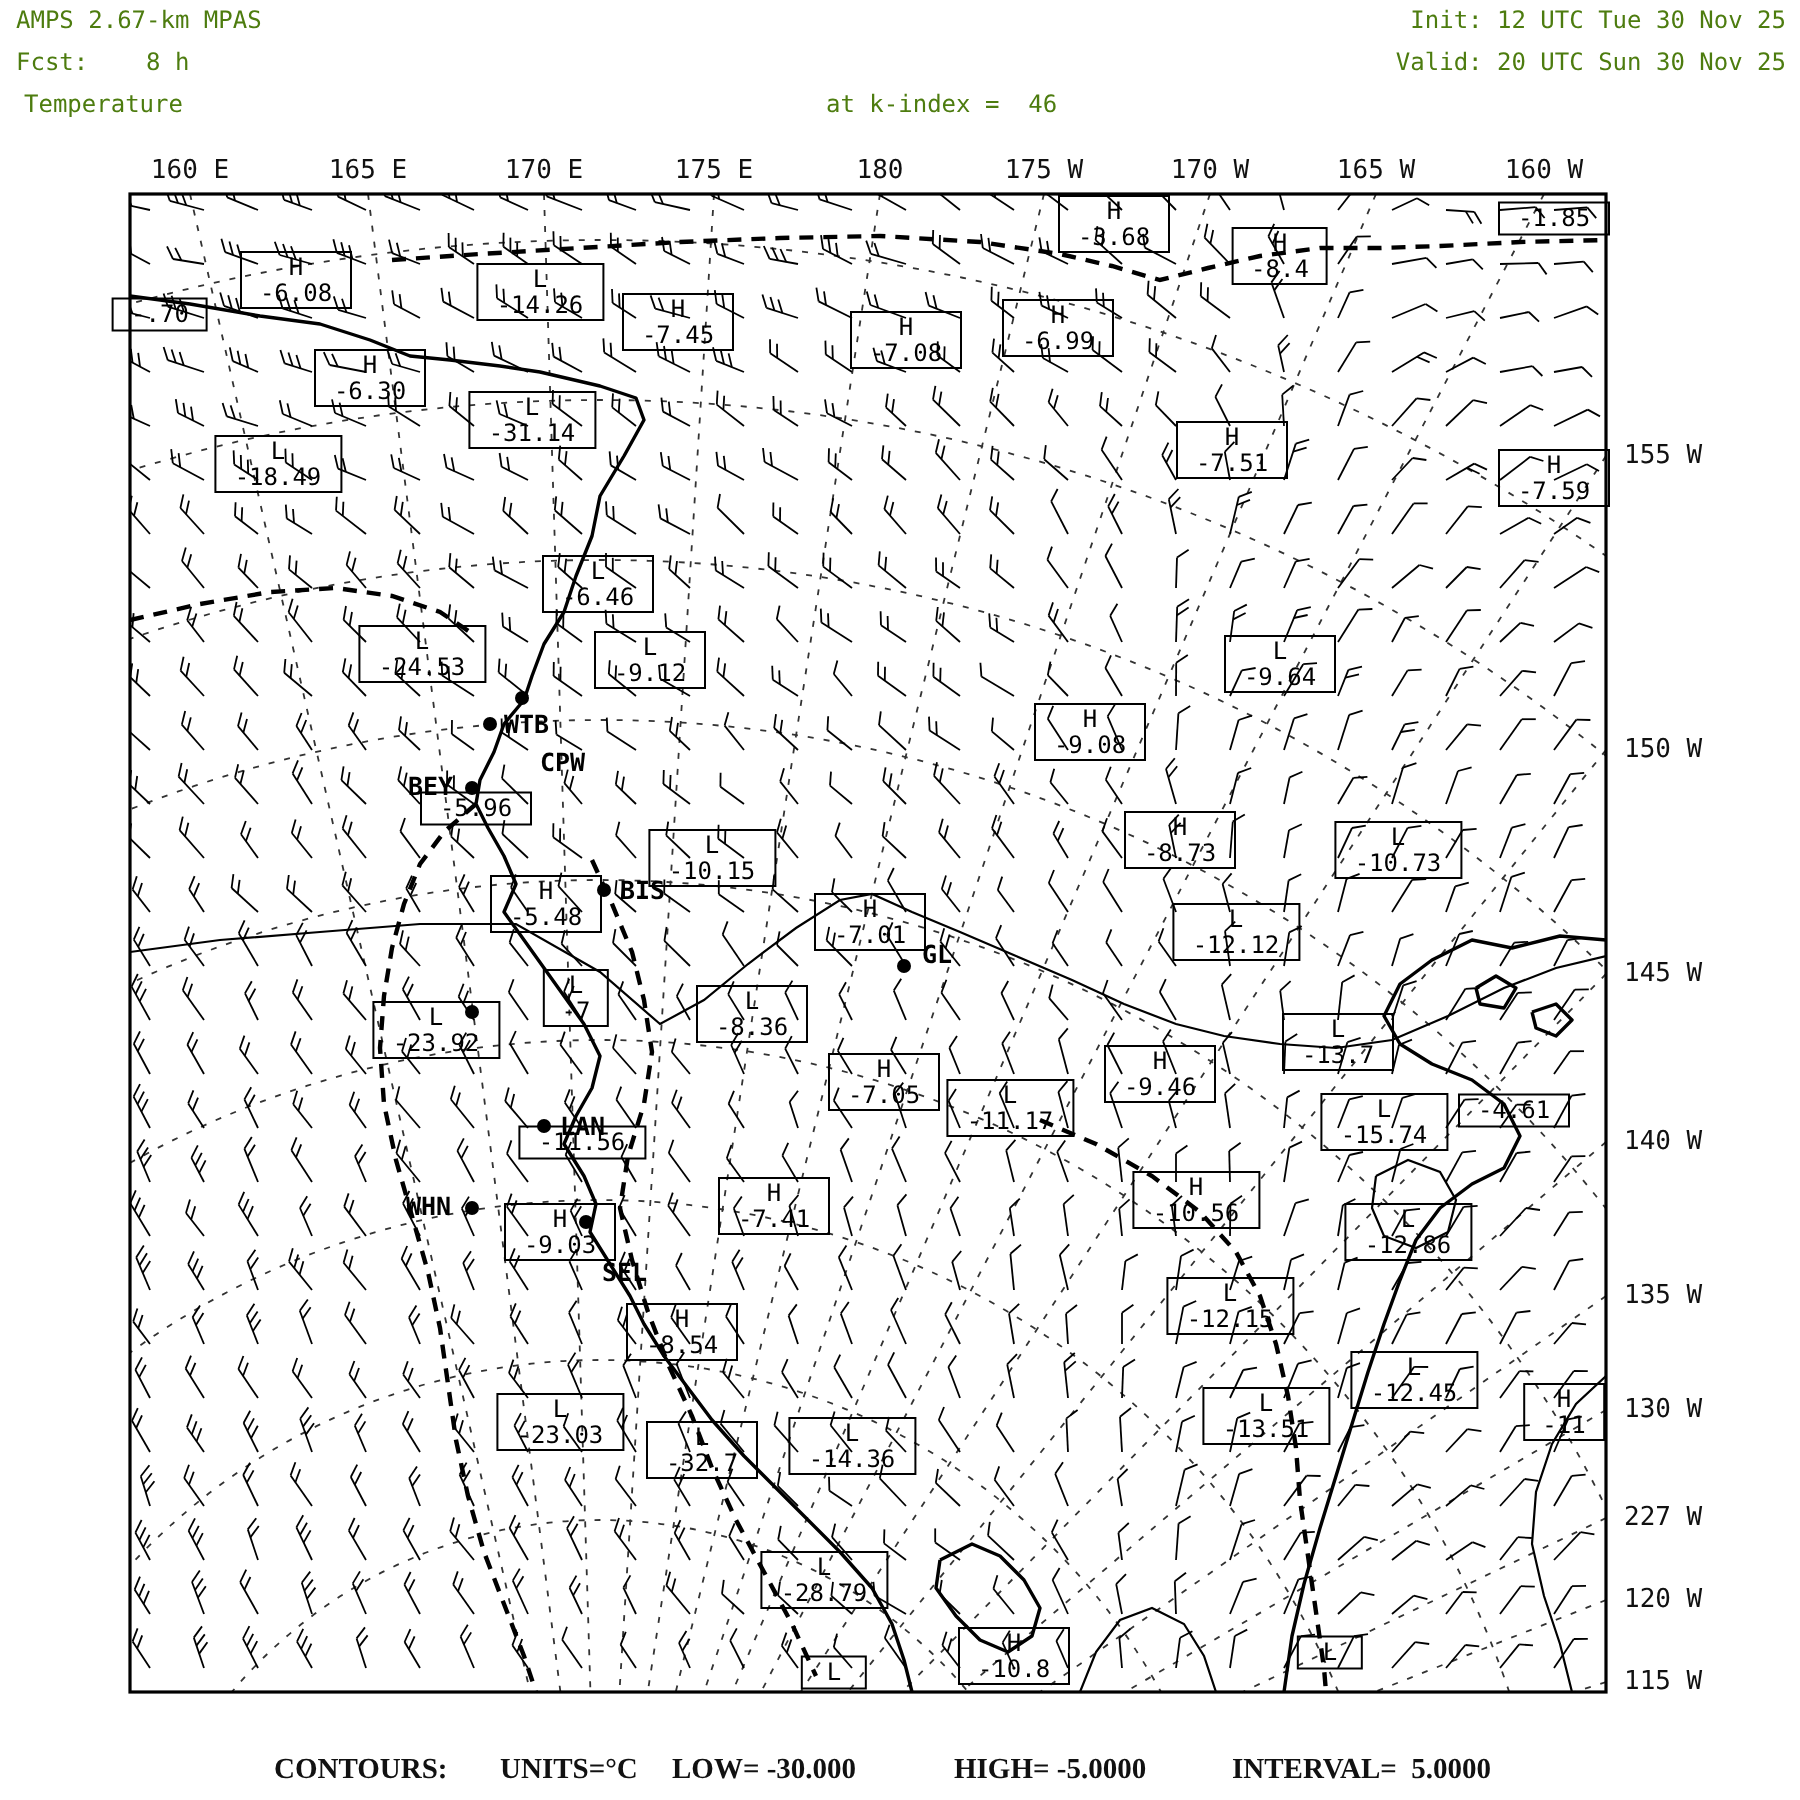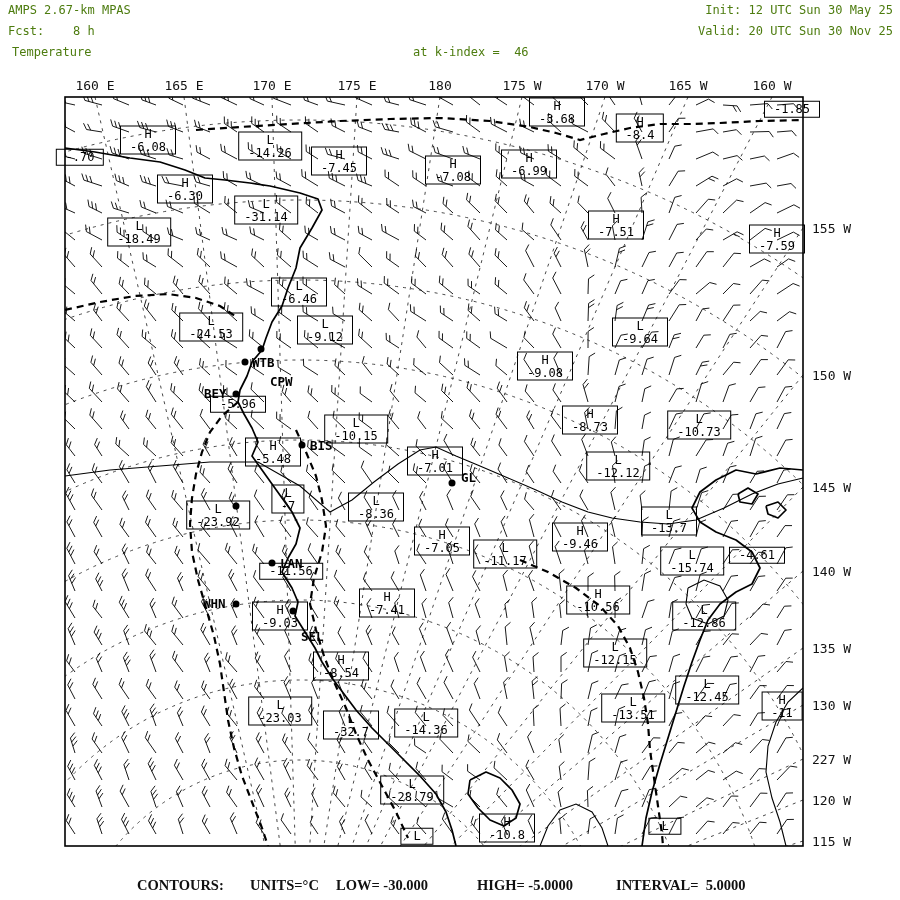--- a/index.html
+++ b/index.html
@@ -24,21 +24,21 @@
 </head>
 <body>
 
 <div class="page">
 
   <div>
     <span class="hl" style="left:8px;top:3px">AMPS 2.67-km MPAS</span>
     <span class="hl" style="left:8px;top:24px">Fcst:    8 h</span>
     <span class="hl" style="left:12px;top:45px">Temperature</span>
     <span class="hl" style="left:413px;top:45px">at k-index =  46</span>
-    <span class="hl right" style="right:7px;top:3px">Init: 12 UTC Sun 30 May 25</span>
+    <span class="hl right" style="right:7px;top:3px">Init: 12 UTC Tue 30 Nov 25</span>
     <span class="hl right" style="right:7px;top:24px">Valid: 20 UTC Sun 30 Nov 25</span>
   </div>
 
   <div id="svgwrap"><svg xmlns="http://www.w3.org/2000/svg" width="900" height="900">
         <defs>
           <clipPath id="fr">
             <rect x="65" y="97" width="738" height="749"></rect>
           </clipPath>
         </defs>
         <g clip-path="url(#fr)" stroke="#333" stroke-width="0.9" fill="none" stroke-dasharray="3 5">
@@ -2069,21 +2069,21 @@
         <div class="v">-7.45</div>
       </div>
       <div class="box" style="left: 557px; top: 112px; width: 48px;">
         <div class="l">H</div>
         <div class="v">-3.68</div>
       </div>
       <div class="box" style="left: 640px; top: 128px; width: 40.4px;">
         <div class="l">H</div>
         <div class="v">-8.4</div>
       </div>
-      <div class="box" style="left: 777px; top: 109px; width: 48px; margin-left: 15px;">
+      <div class="box" style="left: 777px; top: 109px; width: 48px;">
         <div class="v">-1.85</div>
       </div>
       <div class="box" style="left: 185px; top: 189px; width: 48px;">
         <div class="l">H</div>
         <div class="v">-6.30</div>
       </div>
       <div class="box" style="left: 266px; top: 210px; width: 55.6px;">
         <div class="l">L</div>
         <div class="v">-31.14</div>
       </div>

